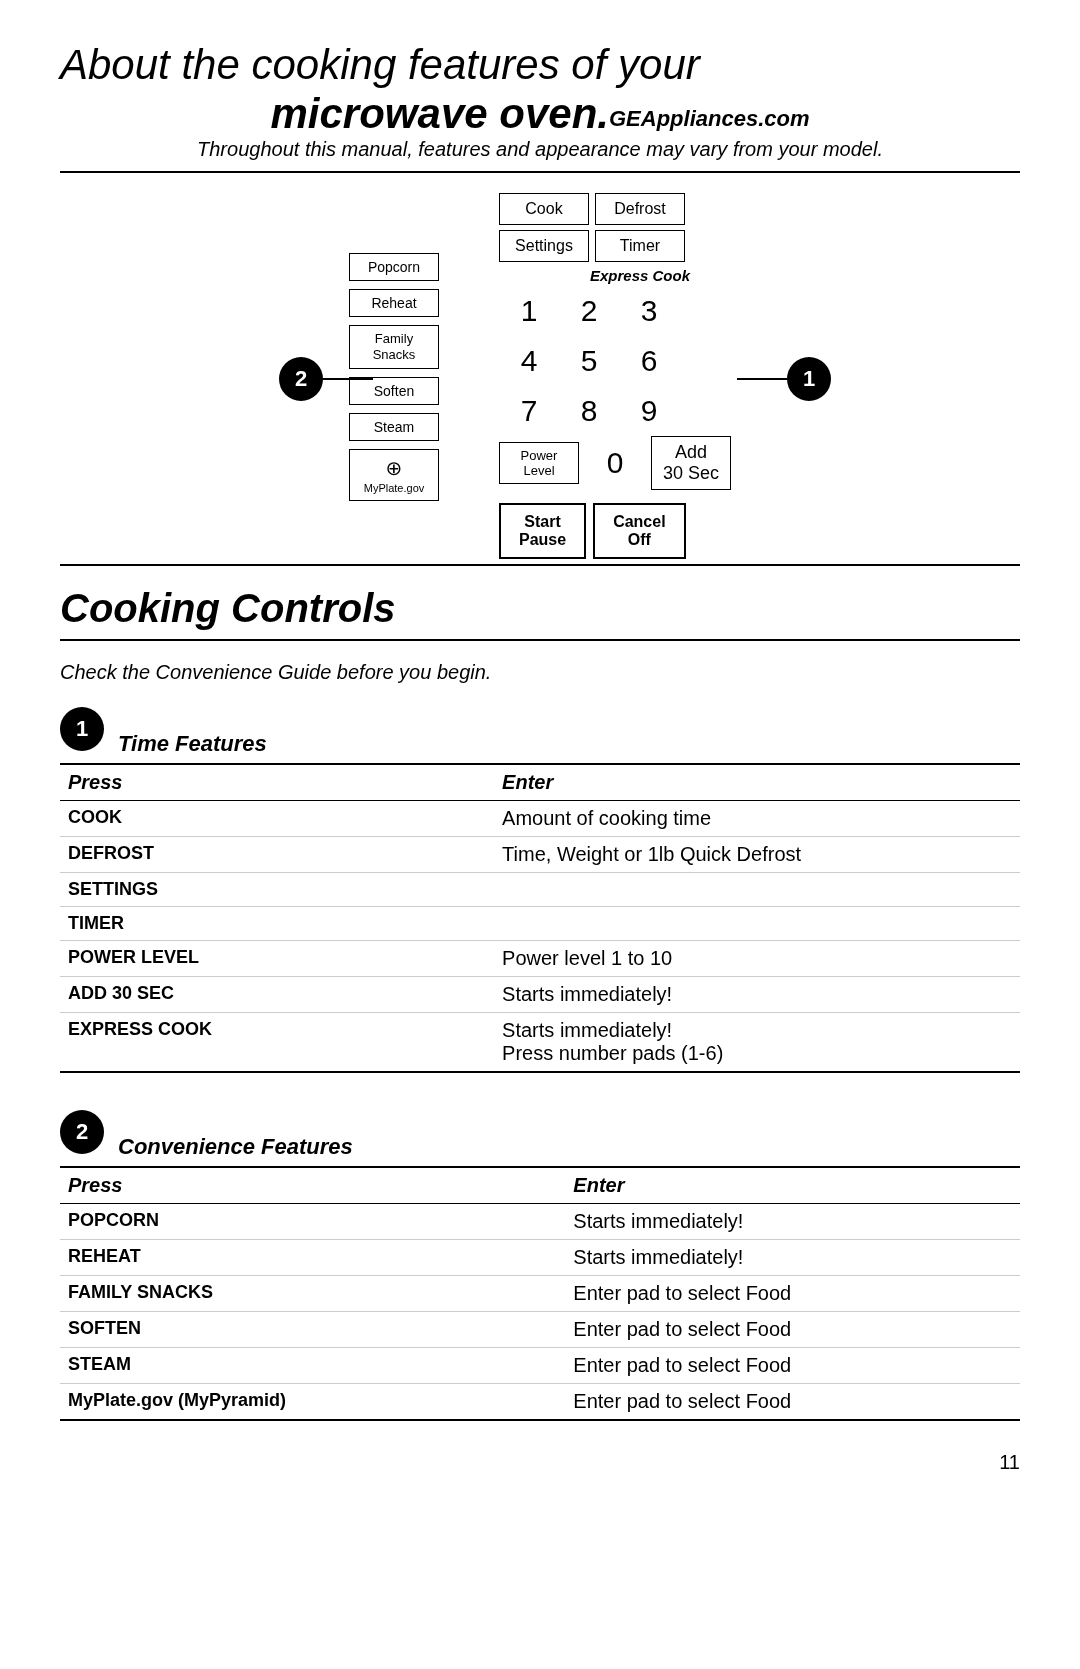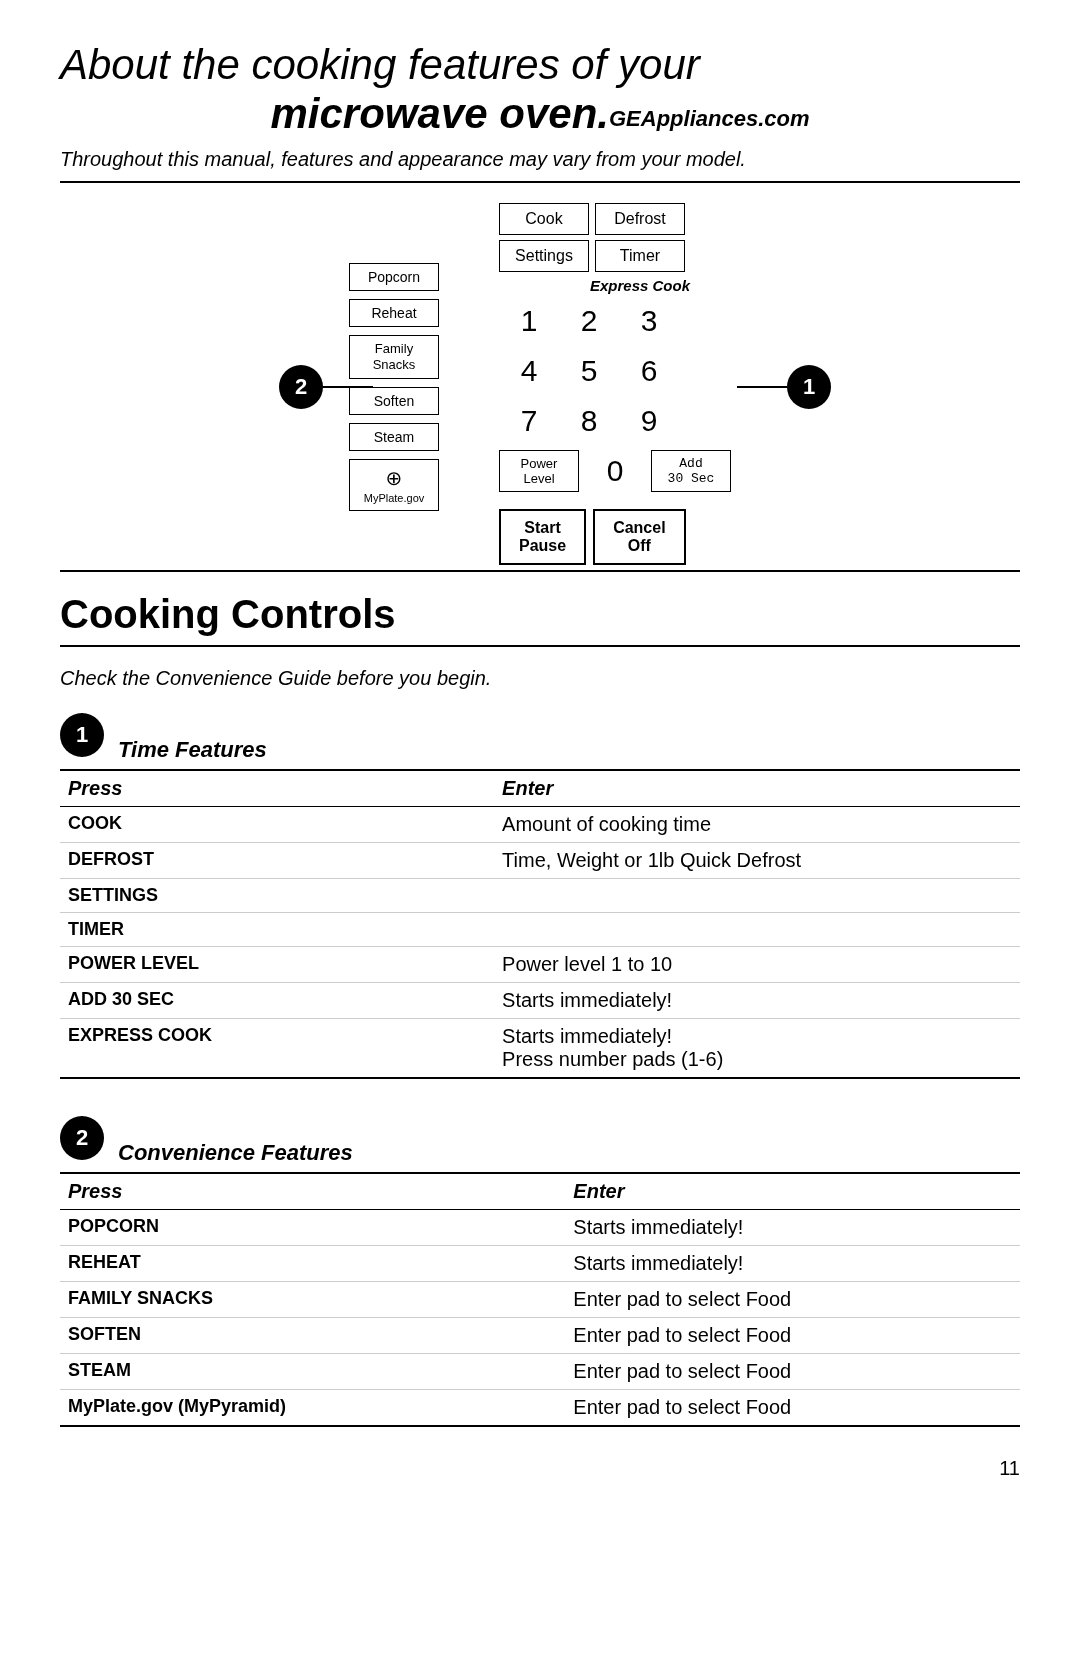--- a/index.html
+++ b/index.html
@@ -9,22 +9,22 @@
       color: #000;
       width: 1080px;
       min-height: 1669px;
       padding: 40px 60px 40px 60px;
       font-size: 22px;
     }
 
     .subtitle {
       font-style: italic;
       font-size: 20px;
-      margin-top: 10px;
       margin-bottom: 10px;
+      text-align: center;
     }
 
     hr.divider {
       border: none;
       border-top: 2px solid #000;
       margin: 8px 0 20px 0;
     }
 
     .btn {
       border: 1.5px solid #000;
@@ -86,20 +86,21 @@
       align-items: center;
     }
 
     .myplate-icon {
       font-size: 20px;
       margin-bottom: 2px;
     }
 
     
     .cooking-controls-title {
+      font-style: italic;
       font-size: 40px;
       font-weight: bold;
       margin-top: 10px;
     }
 
     .check-text {
       font-style: italic;
       font-size: 20px;
       margin: 8px 0 16px 0;
     }
@@ -306,21 +307,21 @@
         <div class="numpad-num">5</div>
         <div class="numpad-num">6</div>
         <div class="numpad-num">7</div>
         <div class="numpad-num">8</div>
         <div class="numpad-num">9</div>
       </div>
 
       <div class="row-group" style="margin-left:50px;align-items:center;">
         <div class="btn btn-small" style="font-size:13px;">Power<br>Level</div>
         <div class="numpad-num" style="width:60px;text-align:center;">0</div>
-        <div class="btn btn-small" style="font-size:13px;font-family:Liberation Mono, monospace;">Add<br>30 Sec</div>
+        <div class="btn btn-small" style="font-size:18px;">Add<br>30 Sec</div>
       </div>
 
       <div class="row-group" style="margin-left:50px;margin-top:8px;gap:7px;">
         <div class="btn-start">Start<br>Pause</div>
         <div class="btn-cancel">Cancel<br>Off</div>
       </div>
     </div>
 
     <div class="badge-right-wrapper">
       <div class="h-line"></div>

